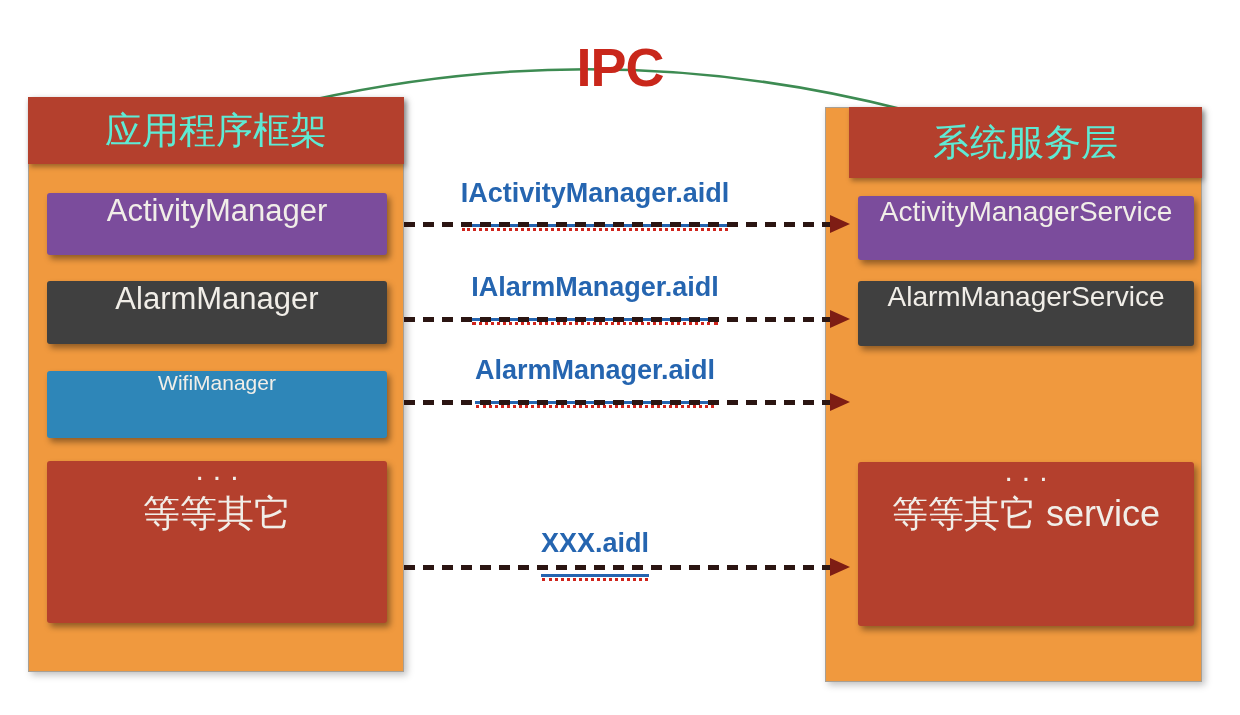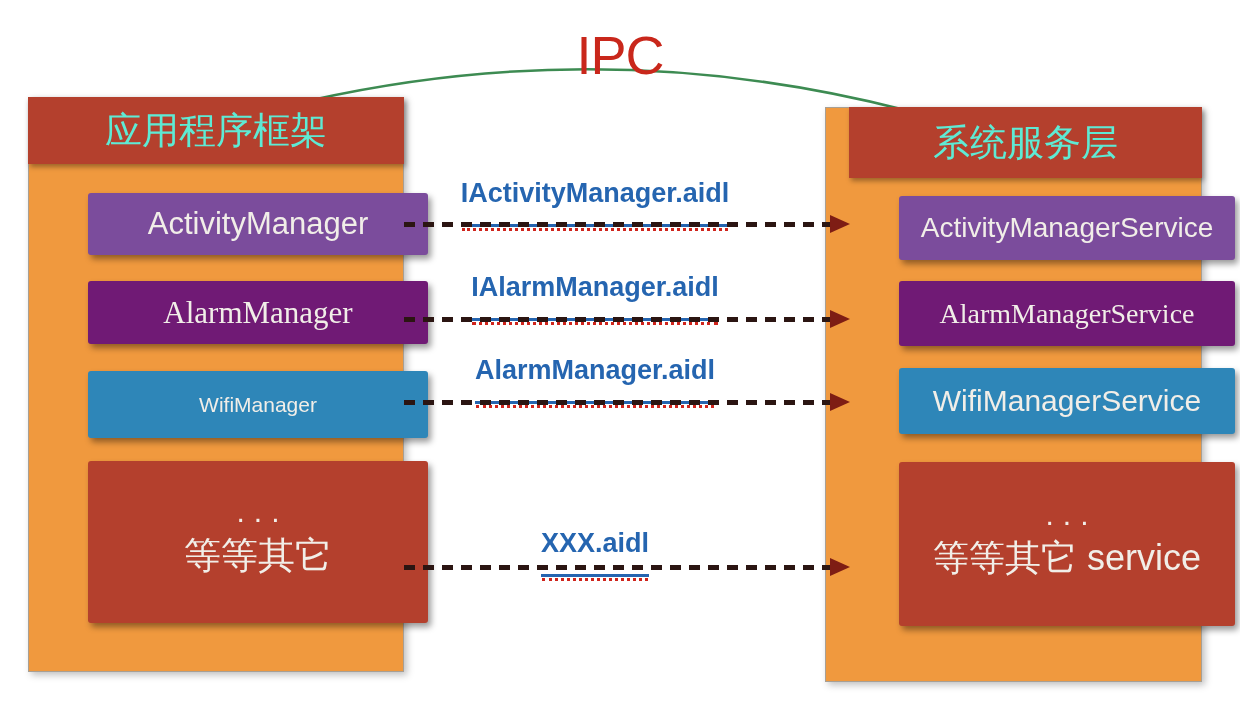--- a/index.html
+++ b/index.html
@@ -2,22 +2,22 @@
 <html><head>
 <meta charset="utf-8">
 <style>
   * { margin:0; padding:0; box-sizing:border-box; }
   body { font-family:"Liberation Sans","DejaVu Sans",sans-serif; background:#ffffff; }
   .page { position:relative; width:1240px; height:715px; background:#ffffff; overflow:hidden; }
 
   .arc-svg { position:absolute; left:0; top:0; pointer-events:none; }
 
   .diagram-title{
-    position:absolute; left:540px; top:24px; width:160px;
-    text-align:center; font-size:54px; font-weight:400; letter-spacing:-1px;
+    position:absolute; left:540px; top:36px; width:160px;
+    text-align:center; font-size:54px; font-weight:700; letter-spacing:-1px;
     color:#C9271B;
   }
 
   .column{
     position:absolute; background:#F0993E;
     border:1px solid #a89f93;
     box-shadow:3px 3px 7px rgba(0,0,0,0.25);
   }
   .col-left  { left:28px;  top:97px;  width:376px; height:575px; }
   .col-right { left:825px; top:107px; width:377px; height:575px; }
@@ -28,24 +28,24 @@
     text-align:center; font-size:37px;
     box-shadow:2px 3px 5px rgba(0,0,0,0.35);
   }
   .col-left  .col-header{ height:67px; line-height:67px; }
   .col-right .col-header{ height:71px; line-height:71px;margin-left:24px; }
 
   .inner-box{
     position:absolute; border-radius:3px;
     box-shadow:3px 4px 6px rgba(0,0,0,0.4);
     color:#F1EEE8; text-align:center;
-    display:flex; flex-direction:column; justify-content:center; align-items:center;margin-left:41px;
+    display:flex; flex-direction:column; justify-content:flex-start; align-items:center;
   }
   .bg-purple{ background:#7B4C9C; }
-  .bg-green { background:#701a75;font-family:Liberation Serif, serif; }
+  .bg-green { background:#404040; }
   .bg-blue  { background:#2E86B8; }
   .bg-red   { background:#B4402D; }
 
   
   .l-box1{ left:47px; top:193px; width:340px; height:62px; font-size:31px; }
   .l-box2{ left:47px; top:281px; width:340px; height:63px; font-size:31px; }
   .l-box3{ left:47px; top:371px; width:340px; height:67px; font-size:21px; }
   .l-box4{ left:47px; top:461px; width:340px; height:162px; font-size:37px; }
 
   
@@ -112,23 +112,20 @@
 
   <div class="column col-right">
     <div class="col-header">系统服务层</div>
   </div>
   <div class="inner-box bg-green r-box2">
     <span>AlarmManagerService</span>
   </div>
   <div class="inner-box bg-purple r-box1">
     <span>ActivityManagerService</span>
   </div>
-  <div class="inner-box bg-blue r-box3">
-    <span>WifiManagerService</span>
-  </div>
   <div class="inner-box bg-red r-box4">
     <span class="dots">...</span>
     <span>等等其它 service</span>
   </div>
 
   <div class="conn-label t1">
     <span class="lbl">IActivityManager.aidl</span>
   </div>
   <div class="conn-arrow a1">
     <div class="arrow-head"></div>

